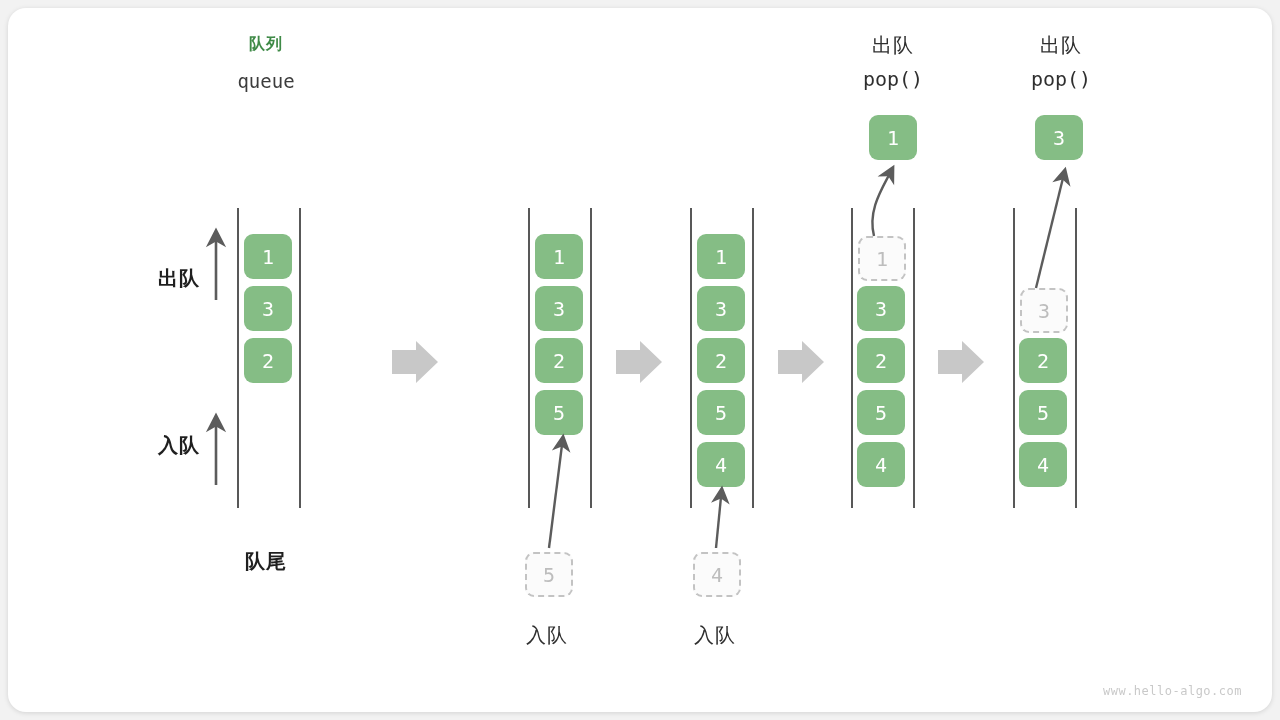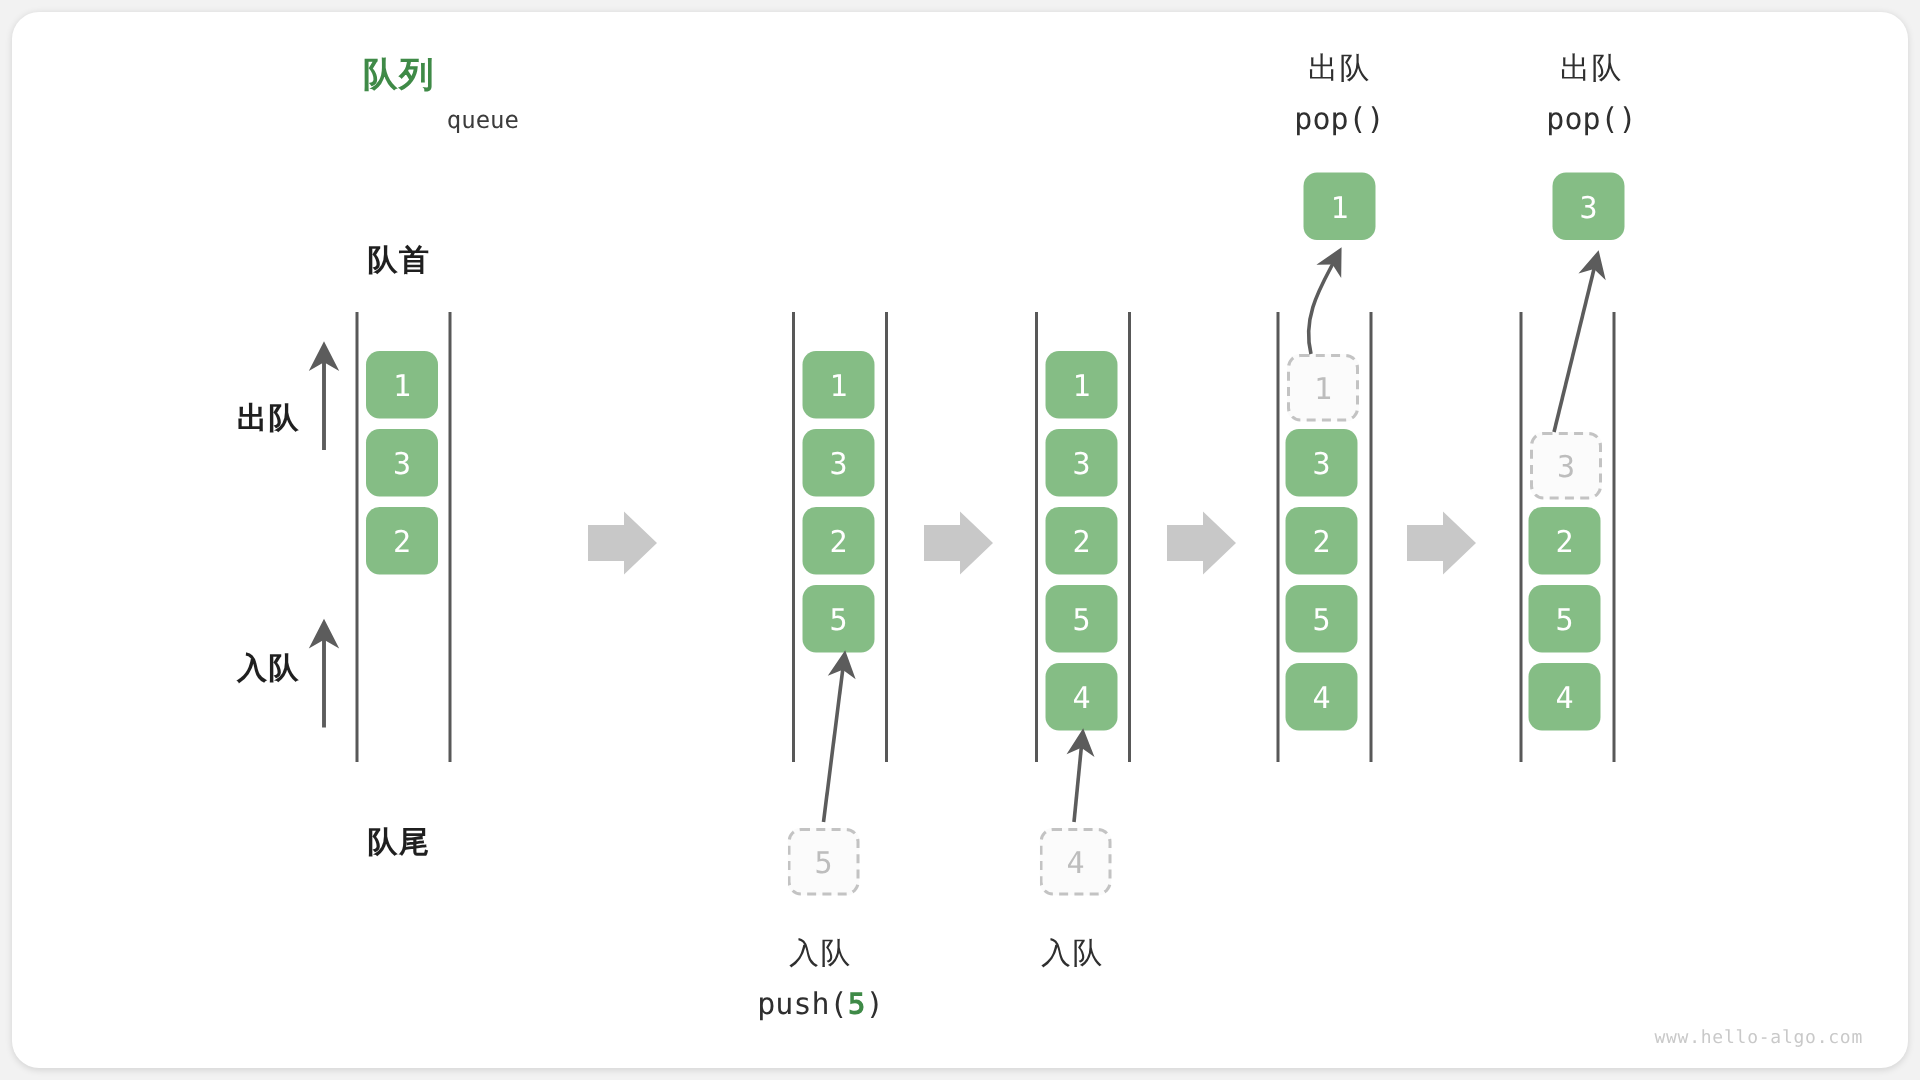--- a/index.html
+++ b/index.html
@@ -26,31 +26,31 @@
     width: 1264px;
     height: 704px;
     background: #ffffff;
     border-radius: 18px;
     box-shadow: 0 1px 5px rgba(0,0,0,0.13);
   }
   .abs { position: absolute; }
 
   
   .title-cn {
-    font-size: 23px;
+    font-size: 16px;
     font-weight: bold;
     color: #3f8a47;
     text-align: center;
     letter-spacing: 1px;
   }
   .title-en {
     font-family: "DejaVu Sans Mono", "Liberation Mono", monospace;
-    font-size: 16px;
+    font-size: 19px;
     color: #3c3c3c;
-    text-align: right;
+    text-align: center;
   }
   .op-cn {
     font-size: 20px;
     color: #2f2f2f;
     text-align: center;
     letter-spacing: 1px;
   }
   .op-en {
     font-family: "DejaVu Sans Mono", "Liberation Mono", monospace;
     font-size: 20px;
@@ -124,21 +124,20 @@
 </style>
 </head>
 <body>
 
 <div id="canvas">
   <div class="card"></div>
 
   <div class="abs title-cn" style="left:186px; top:34px; width:160px;">队列</div>
   <div class="abs title-en" style="left:186px; top:70px; width:160px;">queue</div>
 
-  <div class="abs end-label" style="left:186px; top:160px; width:160px;">队首</div>
   <div class="abs end-label" style="left:186px; top:548px; width:160px;">队尾</div>
 
   <div class="abs dir-label" style="left:120px; top:265px; width:80px;">出队</div>
   <div class="abs dir-label" style="left:120px; top:432px; width:80px;">入队</div>
 
   <div class="rail" style="left:237px; top:208px; height:300px;"></div>
   <div class="rail" style="left:299px; top:208px; height:300px;"></div>
 
   <div class="box" style="left:244px; top:234px;">1</div>
   <div class="box" style="left:244px; top:286px;">3</div>
@@ -147,21 +146,20 @@
   <div class="rail" style="left:528px; top:208px; height:300px;"></div>
   <div class="rail" style="left:590px; top:208px; height:300px;"></div>
 
   <div class="box" style="left:535px; top:234px;">1</div>
   <div class="box" style="left:535px; top:286px;">3</div>
   <div class="box" style="left:535px; top:338px;">2</div>
   <div class="box" style="left:535px; top:390px;">5</div>
 
   <div class="box ghost" style="left:525px; top:552px;">5</div>
   <div class="abs op-cn" style="left:467px; top:622px; width:160px;">入队</div>
-  <div class="abs op-en" style="left:467px; top:657px; width:160px;"><span>push(</span><span class="num">5</span><span>)</span></div>
 
   <div class="rail" style="left:690px; top:208px; height:300px;"></div>
   <div class="rail" style="left:752px; top:208px; height:300px;"></div>
 
   <div class="box" style="left:697px; top:234px;">1</div>
   <div class="box" style="left:697px; top:286px;">3</div>
   <div class="box" style="left:697px; top:338px;">2</div>
   <div class="box" style="left:697px; top:390px;">5</div>
   <div class="box" style="left:697px; top:442px;">4</div>
 

